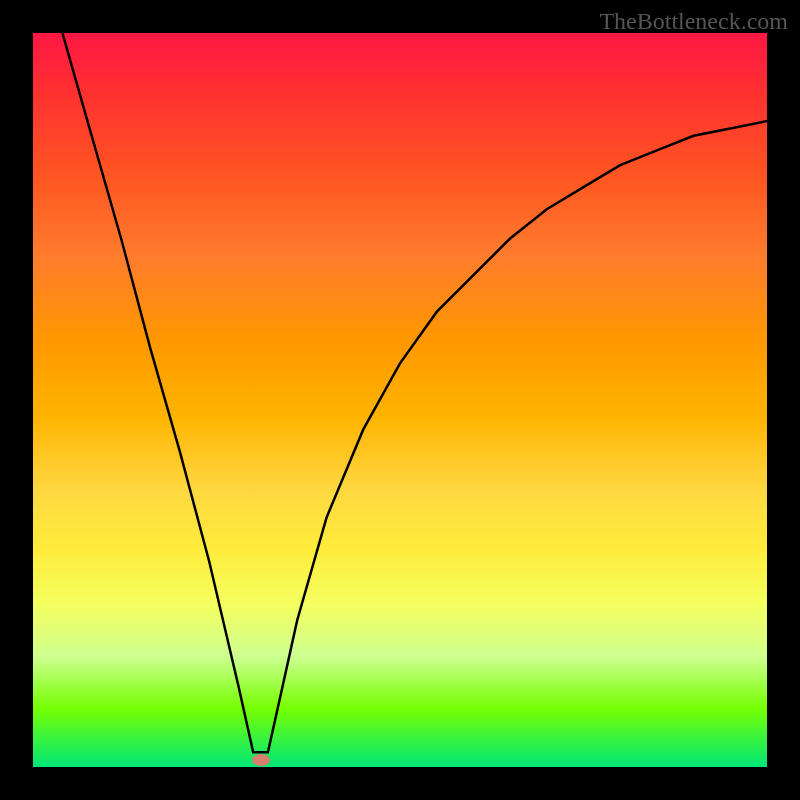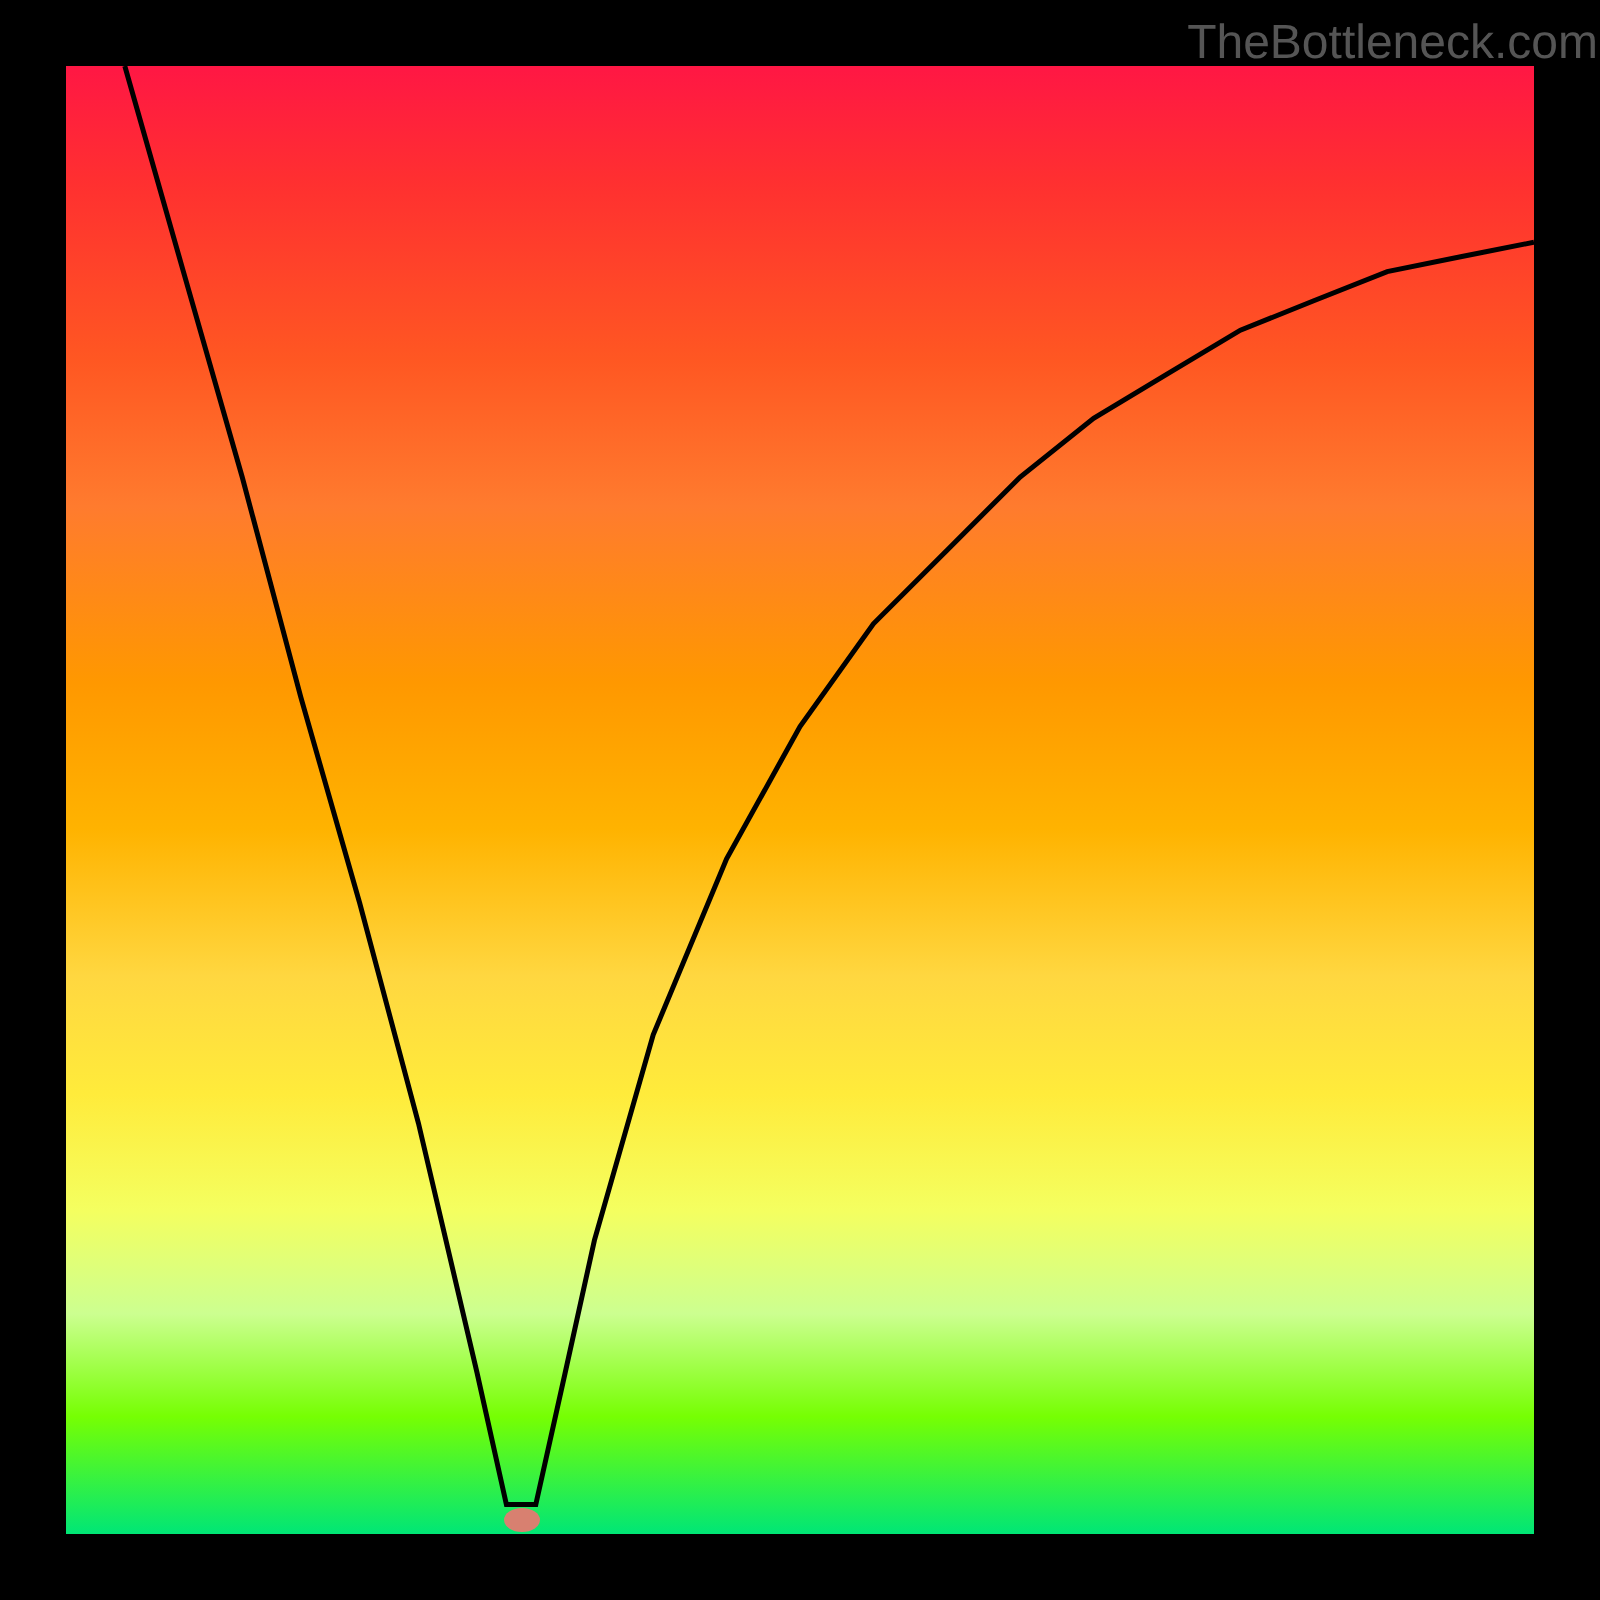--- a/index.html
+++ b/index.html
@@ -21,25 +21,25 @@
         #ffd740 62%,
         #ffeb3b 70%,
         #f4ff60 78%,
         #ccff90 85%,
         #76ff03 92%,
         #00e676 100%);
     }
     .watermark { 
       position: absolute; 
       top: 8px; 
-      right: 1px; 
+      right: 12px; 
       color: #555; 
       font-size: 24px; 
       font-weight: 500;
-      font-family: Liberation Sans, sans-serif;
+      font-family: Liberation Serif, serif;
       z-index: 10;
     }
     .curve-svg { position: absolute; top: 33px; left: 33px; width: 734px; height: 734px; z-index: 5; }
     .marker { 
       position: absolute; 
       width: 18px; 
       height: 12px; 
       background: #d88070; 
       border-radius: 50%; 
       z-index: 6;

